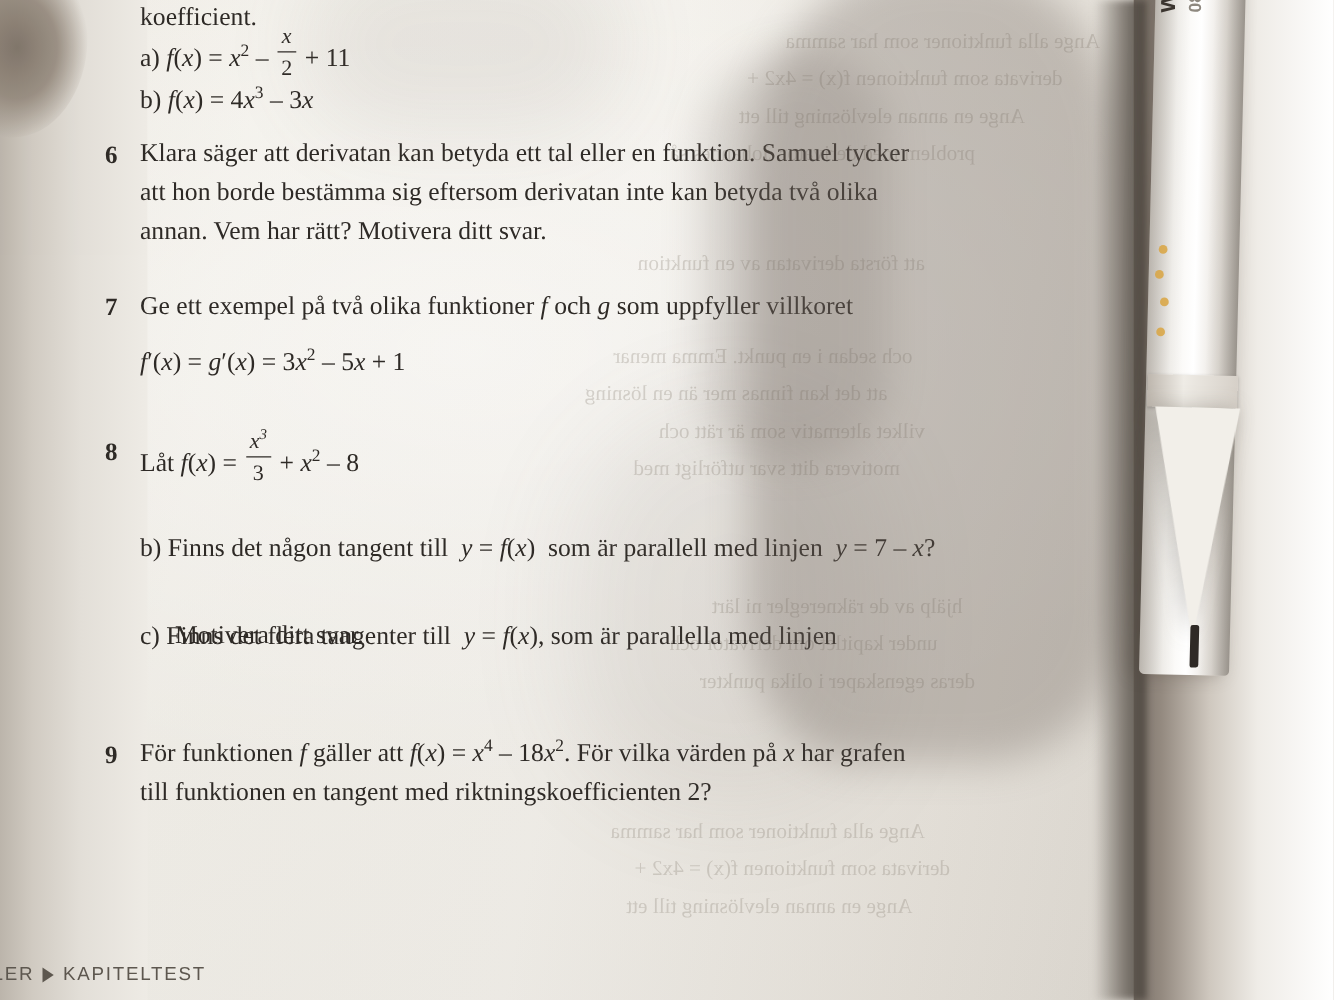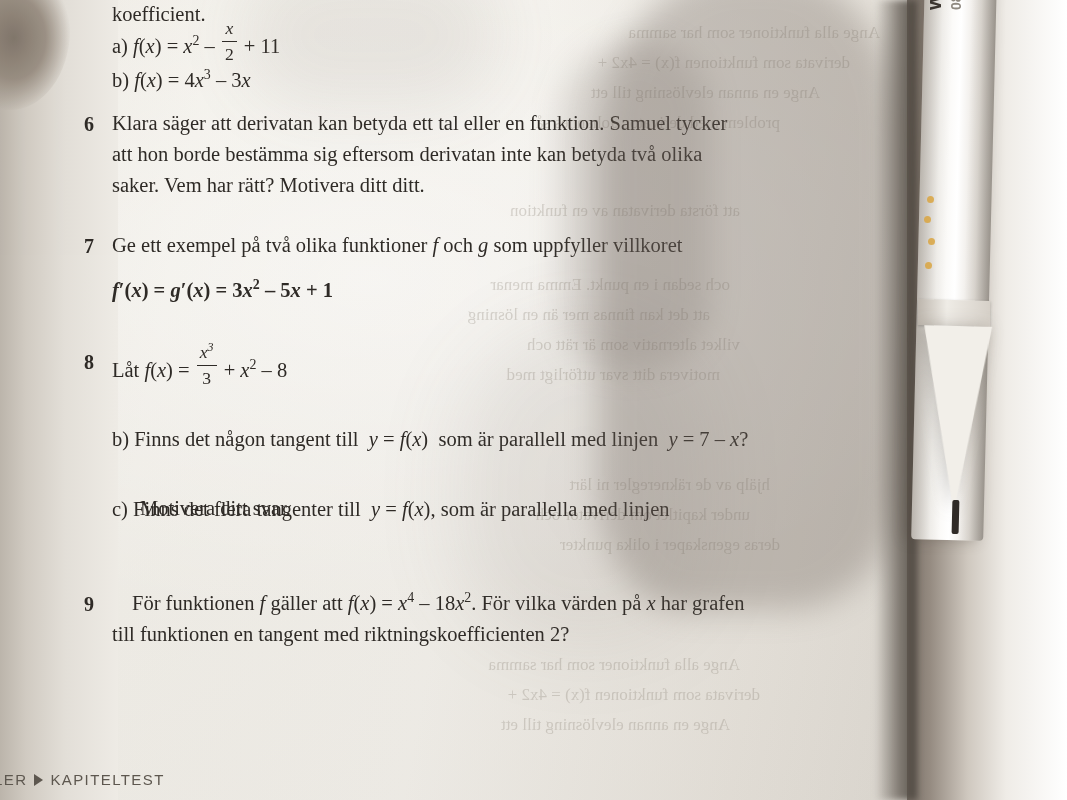--- a/index.html
+++ b/index.html
@@ -273,46 +273,46 @@
     <span class="frac"><span class="top ital">x</span><span class="bar"></span><span class="bot">2</span></span>
     + 11
   </div>
   <div class="line" style="left:112px; top:66px;">
     b) <span class="ital">f</span>(<span class="ital">x</span>) = 4<span class="ital">x</span><sup>3</sup> – 3<span class="ital">x</span>
   </div>
 
   <div class="num" style="left:84px; top:110px;">6</div>
   <div class="line" style="left:112px; top:140px;">att hon borde bestämma sig eftersom derivatan inte kan betyda två olika</div>
   <div class="line" style="left:112px; top:109px;">Klara säger att derivatan kan betyda ett tal eller en funktion. Samuel tycker</div>
-  <div class="line" style="left:112px; top:171px;">saker. Vem har rätt? Motivera ditt ditt.</div>
+  <div class="line" style="left:112px; top:171px;">annan. Vem har rätt? Motivera ditt svar.</div>
 
   <div class="num" style="left:84px; top:232px;">7</div>
   <div class="line" style="left:112px; top:231px;">
     Ge ett exempel på två olika funktioner <span class="ital">f</span> och <span class="ital">g</span> som uppfyller villkoret
   </div>
-  <div class="line" style="left:112px; top:276px;font-weight:bold;">
+  <div class="line" style="left:112px; top:276px;">
     <span class="ital">f</span>′(<span class="ital">x</span>) = <span class="ital">g</span>′(<span class="ital">x</span>) = 3<span class="ital">x</span><sup>2</sup> – 5<span class="ital">x</span> + 1
   </div>
 
   <div class="num" style="left:84px; top:348px;">8</div>
   <div class="line" style="left:112px; top:340px;">
     Låt <span class="ital">f</span>(<span class="ital">x</span>) =
     <span class="frac"><span class="top ital">x<sup>3</sup></span><span class="bar"></span><span class="bot">3</span></span>
     + <span class="ital">x</span><sup>2</sup> – 8
   </div>
   <div class="line" style="left:112px; top:425px;">
     b) Finns det någon tangent till &nbsp;<span class="ital">y</span> = <span class="ital">f</span>(<span class="ital">x</span>)&nbsp; som är parallell med linjen &nbsp;<span class="ital">y</span> = 7 – <span class="ital">x</span>?
   </div>
   <div class="line" style="left:140px; top:458px;margin-top:36px;">Motivera ditt svar.</div>
   <div class="line" style="left:112px; top:495px;">
     c) Finns det flera tangenter till &nbsp;<span class="ital">y</span> = <span class="ital">f</span>(<span class="ital">x</span>), som är parallella med linjen
   </div>
 
   <div class="num" style="left:84px; top:590px;">9</div>
-  <div class="line" style="left:112px; top:589px;margin-left:20px;">
+  <div class="line" style="left:112px; top:589px;">
     För funktionen <span class="ital">f</span> gäller att <span class="ital">f</span>(<span class="ital">x</span>) = <span class="ital">x</span><sup>4</sup> – 18<span class="ital">x</span><sup>2</sup>. För vilka värden på <span class="ital">x</span> har grafen
   </div>
   <div class="line" style="left:112px; top:620px;">till funktionen en tangent med riktningskoefficienten 2?</div>
 </div>
 
 <div class="shadow-blob" id="blob-top-left"></div>
 <div class="shadow-blob" id="blob-soft"></div>
 <div class="shadow-blob" id="blob-main"></div>
 <div class="shadow-blob" id="blob-thumb"></div>
 

